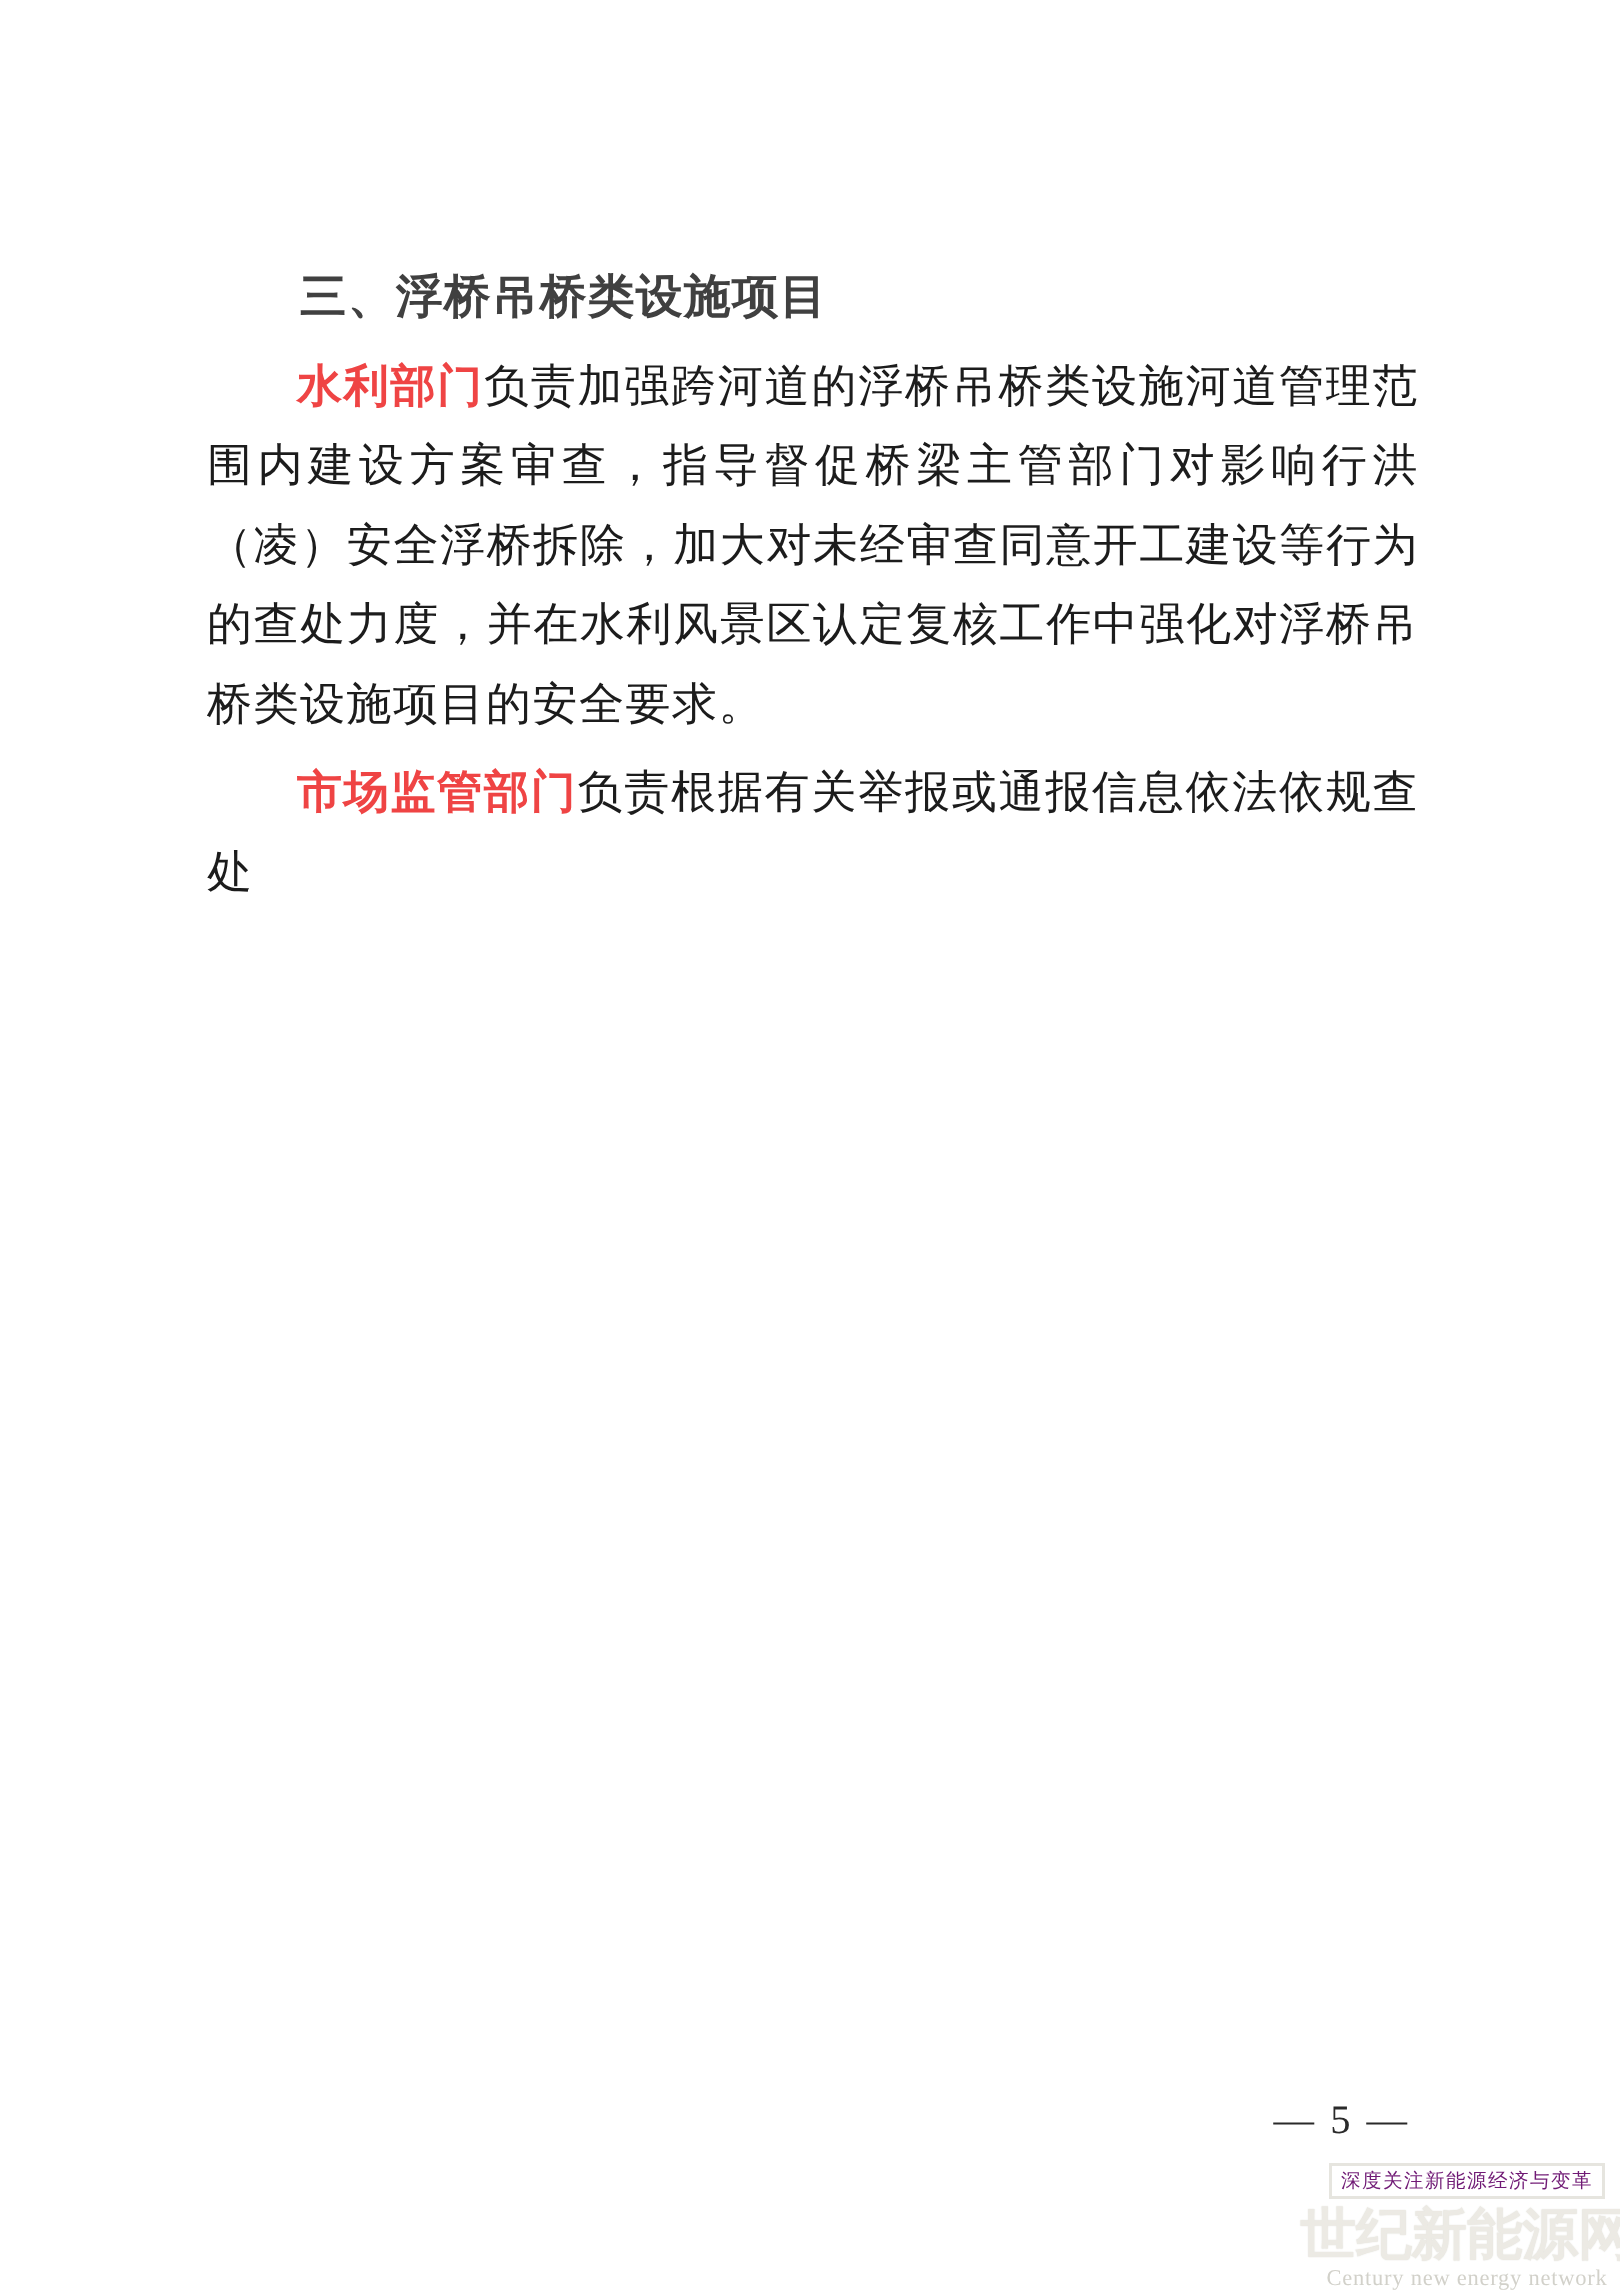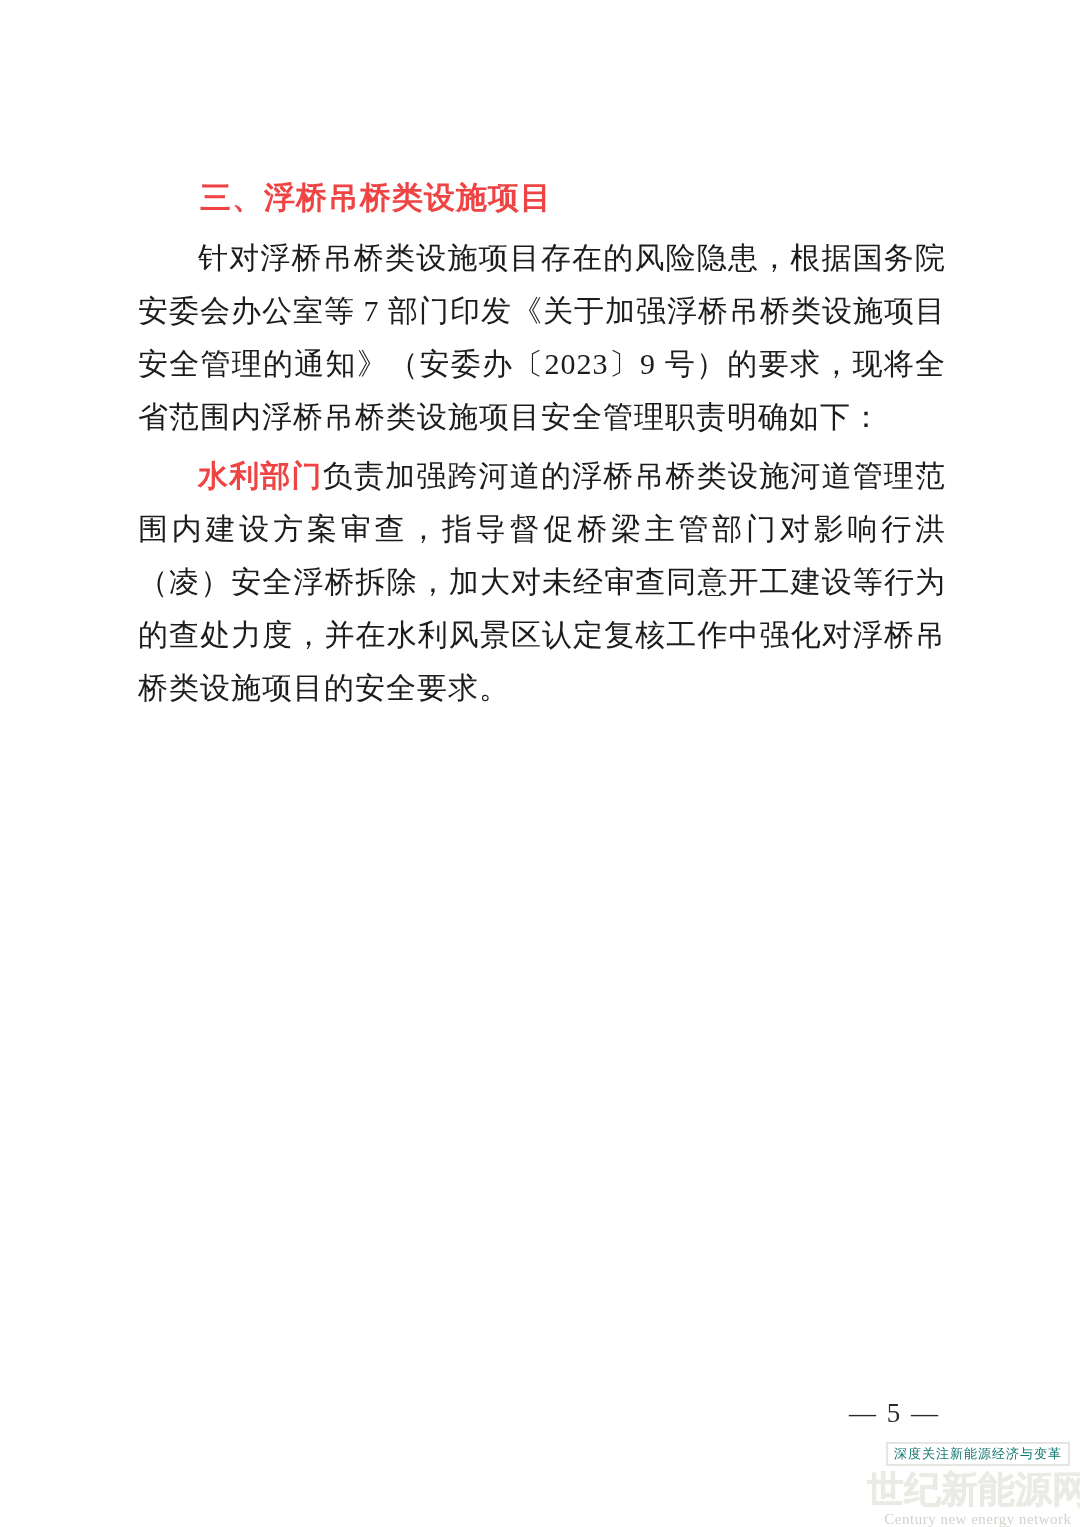--- a/index.html
+++ b/index.html
@@ -23,21 +23,21 @@
     width: 808px;
   }
   .doc-heading {
     font-size: 31px;
     line-height: 46px;
     font-weight: bold;
     margin: 0 0 10px 0;
     text-indent: 2em;
     letter-spacing: 1px;
     font-family: "Liberation Sans", "DejaVu Sans", sans-serif;
-    color: #ef4444;
+    color: #404040;
   }
   .para {
     font-size: 30px;
     line-height: 53px;
     margin: 0 0 6px 0;
     text-indent: 2em;
     text-align: justify;
     letter-spacing: 1px;
     color: #1c1c1c;
   }
@@ -63,21 +63,21 @@
     width: 200px;
     text-align: center;
     user-select: none;
   }
   .wm-tagline {
     display: inline-block;
     font-size: 13px;
     line-height: 16px;
     padding: 2px 6px;
     border: 2px solid #e6e5df;
-    color: #0f766e;
+    color: #701a75;
     letter-spacing: 1px;
     font-family: "Liberation Sans", "DejaVu Sans", sans-serif;
     white-space: nowrap;
     margin-bottom: 3px;
   }
   .wm-logo {
     width: 254px;
     margin-left: -27px;
     font-size: 37px;
     line-height: 41px;
@@ -99,27 +99,27 @@
 </style>
 </head>
 <body>
 
 <div class="page">
 
   <div class="content">
 
     <h1 class="doc-heading">三、浮桥吊桥类设施项目</h1>
 
-    <p class="para"><span>针对浮桥吊桥类设施项目存在的风险隐患，根据国务院安委会办公室等 7 部门印发《关于加强浮桥吊桥类设施项目安全管理的通知》（安委办〔2023〕9 号）的要求，现将全省范围内浮桥吊桥类设施项目安全管理职责明确如下：</span></p>
 
     <p class="para"><span class="lead">水利部门</span><span>负责加强跨河道的浮桥吊桥类设施河道管理范围内建设方案审查，指导督促桥梁主管部门对影响行洪（凌）安全浮桥拆除，加大对未经审查同意开工建设等行为的查处力度，并在水利风景区认定复核工作中强化对浮桥吊桥类设施项目的安全要求。</span></p>
 
 
 
 
+    <p class="para"><span class="lead">市场监管部门</span><span>负责根据有关举报或通报信息依法依规查处</span></p>
 
   </div>
 
   <div class="page-number">— 5 —</div>
 
   <div class="watermark">
     <span class="wm-tagline">深度关注新能源经济与变革</span>
     <div class="wm-logo">世纪新能源网</div>
     <div class="wm-en">Century new energy network</div>
   </div>

